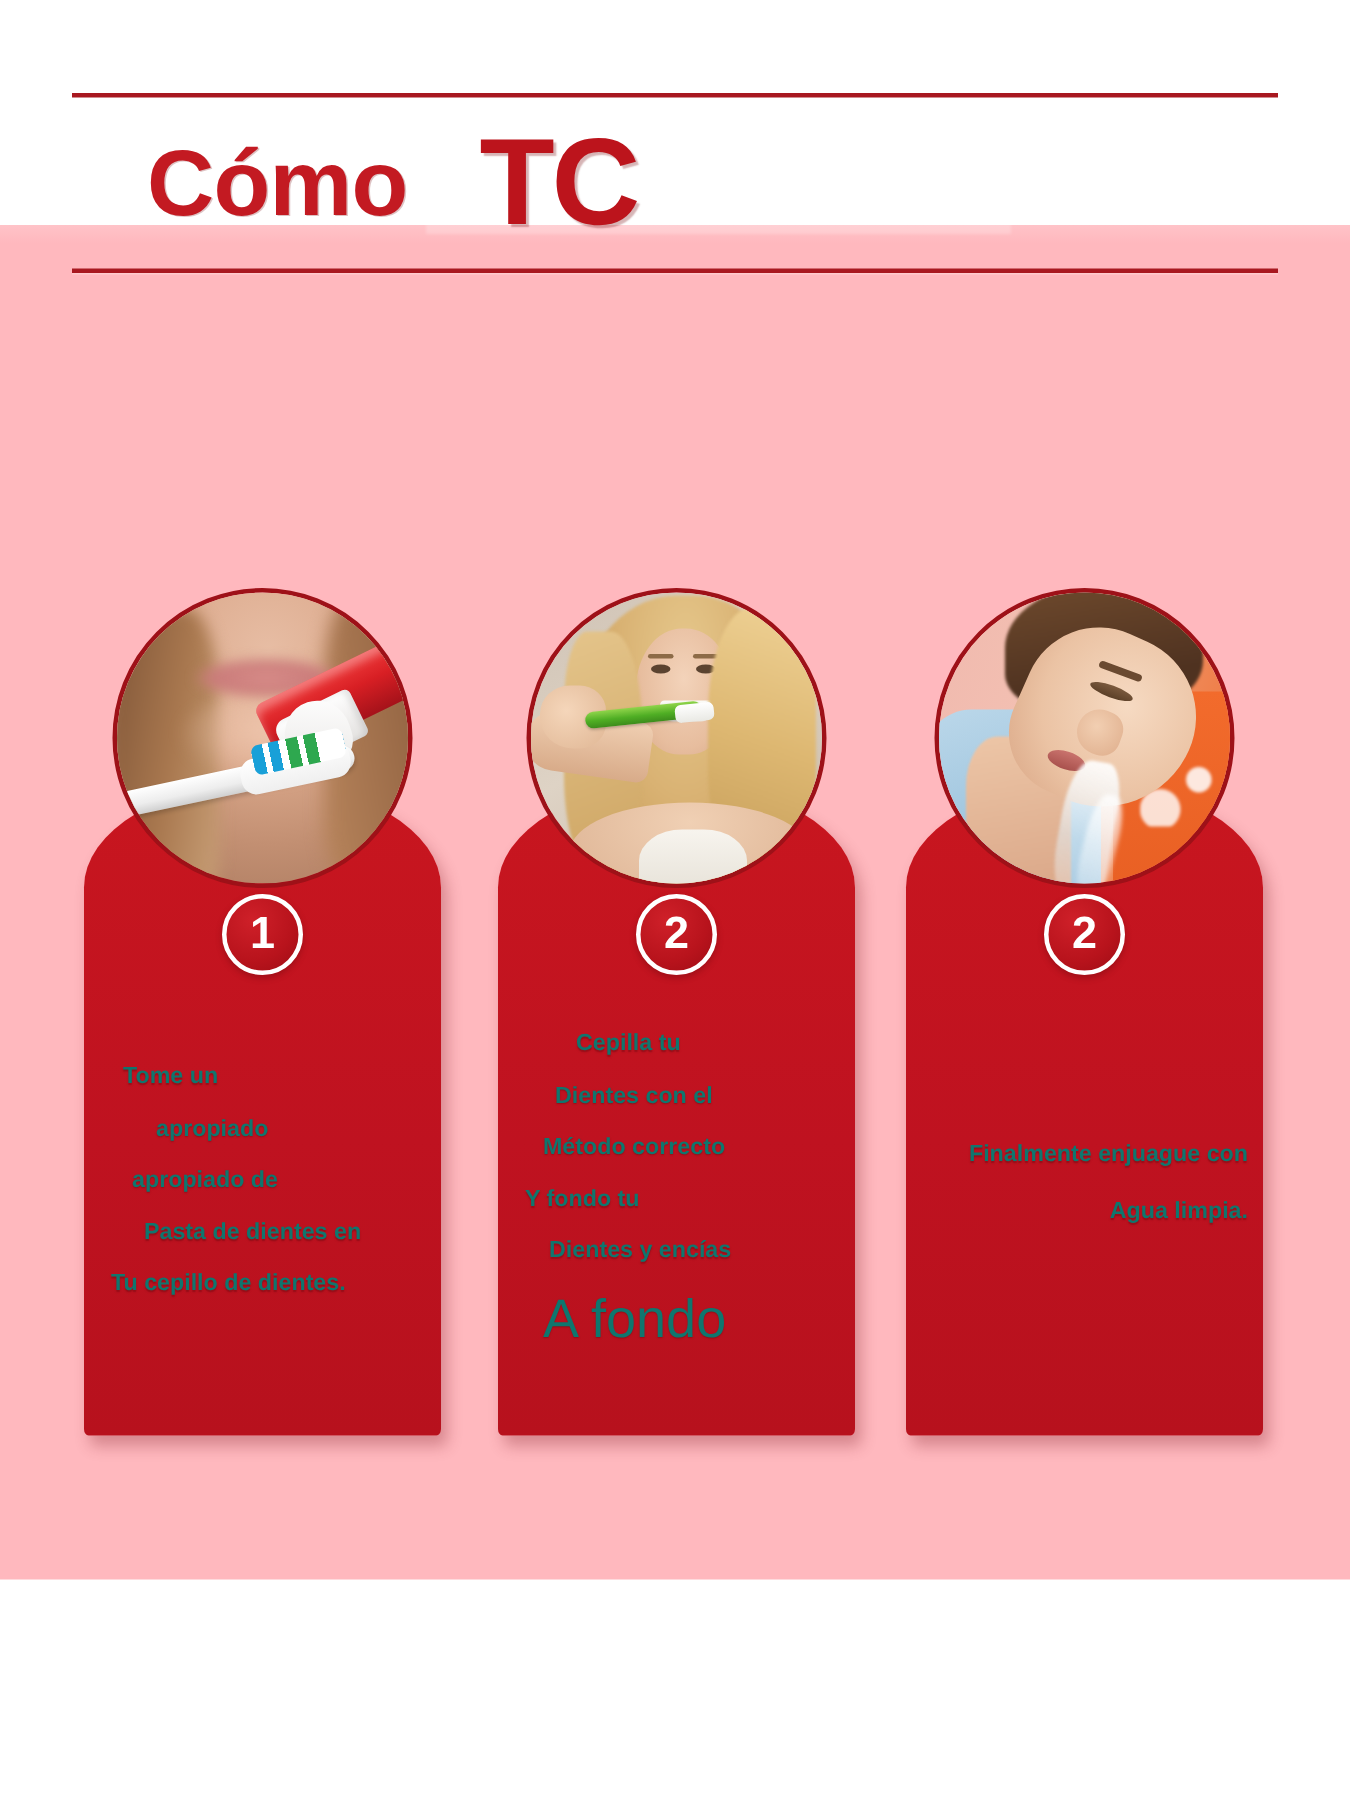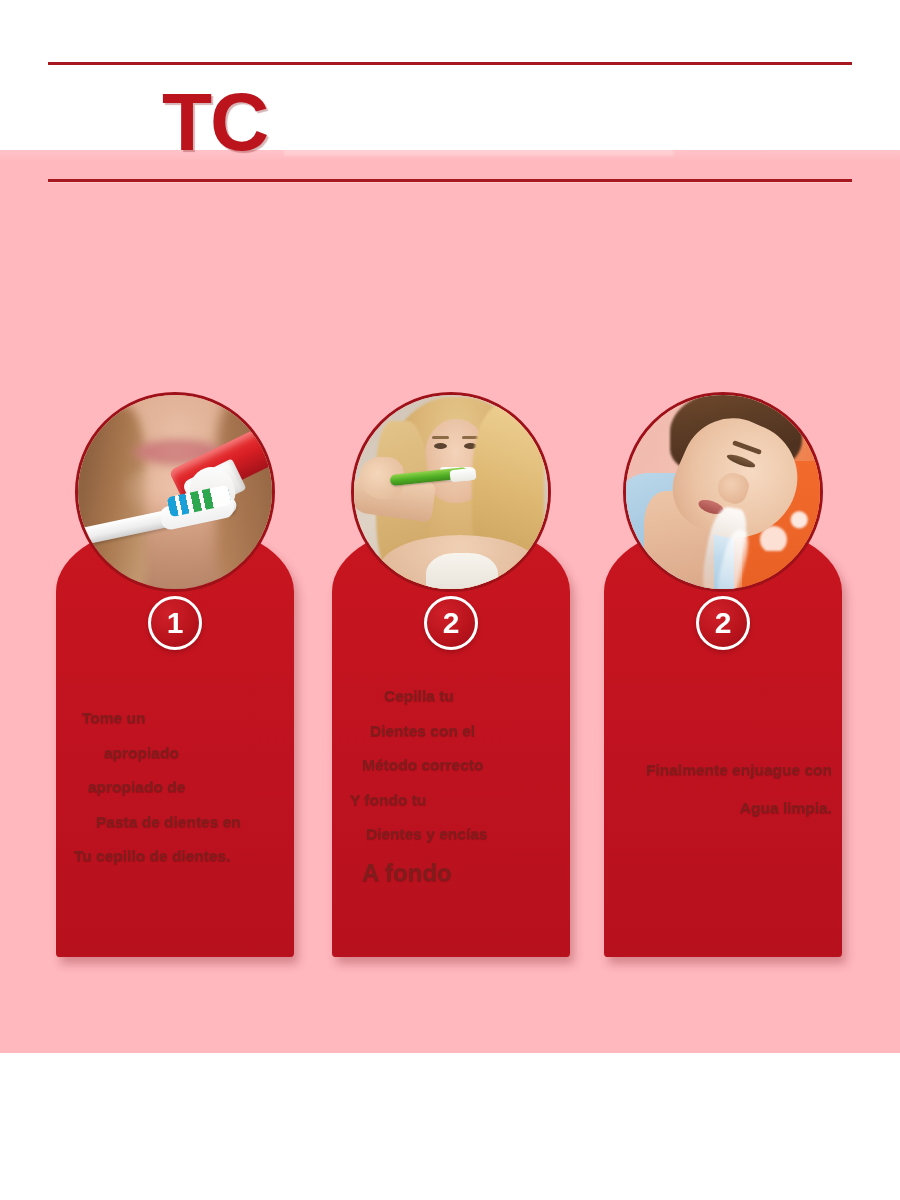--- a/index.html
+++ b/index.html
@@ -84,21 +84,21 @@
     position: relative;
     font-size: 62px;
     font-weight: 700;
     color: #c31a22;
     letter-spacing: -0.5px;
     margin-left: 44px;
     text-shadow: 1px 1px 0 rgba(120,10,14,.25);
   }
   .t-lockup {
     position: relative;
-    margin-left: 108px;
+    margin-left: 48px;
     display: flex;
     align-items: flex-start;
   }
   .t-tc {
     font-size: 82px;
     font-weight: 700;
     color: #bc141c;
     letter-spacing: -2px;
     text-shadow: 2px 2px 1px rgba(120,10,14,.30);
   }
@@ -397,21 +397,21 @@
 
   
   .card-copy {
     position: absolute;
     left: 0;
     top: 300px;
     width: 238px;
     padding: 0 10px;
     box-sizing: border-box;
     z-index: 4;
-    color: #7f1d1d;
+    color: #0f766e;
     font-size: 15.5px;
     line-height: 1.0;
   }
   .card-copy .ln {
     display: block;
     margin: 0 0 19px 0;
     font-weight: 600;
     white-space: nowrap;
     text-shadow: 0 1px 1px rgba(110,10,16,.5);
   }
@@ -426,41 +426,42 @@
   .step-1 .ln.i4 { margin-left: -8px; }
 
   
   .step-2 .card-copy { top: 296px; text-align: left; padding-left: 30px; }
   .step-2 .ln.i0 { margin-left: 22px; }
   .step-2 .ln.i1 { margin-left: 8px; }
   .step-2 .ln.i2 { margin-left: 0px; }
   .step-2 .ln.i3 { margin-left: -12px; }
   .step-2 .ln.i4 { margin-left: 4px; }
   .step-2 .ln.big {
-    font-size: 24px;
-    font-weight: 700;
+    font-size: 36px;
+    font-weight: 400;
     margin-left: 0px;
     margin-top: 2px;
   }
 
   
   .step-3 .card-copy { top: 370px; text-align: left; padding-left: 14px; }
   .step-3 .ln { margin-bottom: 22px; text-align: right; }
 </style>
 </head>
 <body>
 
 <div id="poster">
 
   <div class="stage"></div>
 
   <div class="title-block">
     <div class="rule top"></div>
     <div class="title-wash"></div>
     <div class="title-row">
+      <span class="t-como">Cómo</span>
       <span class="t-lockup">
         <span class="t-tc">TC</span>
       </span>
     </div>
     <div class="rule bottom"></div>
   </div>
 
   <div class="steps">
 
     <div class="step step-1">

